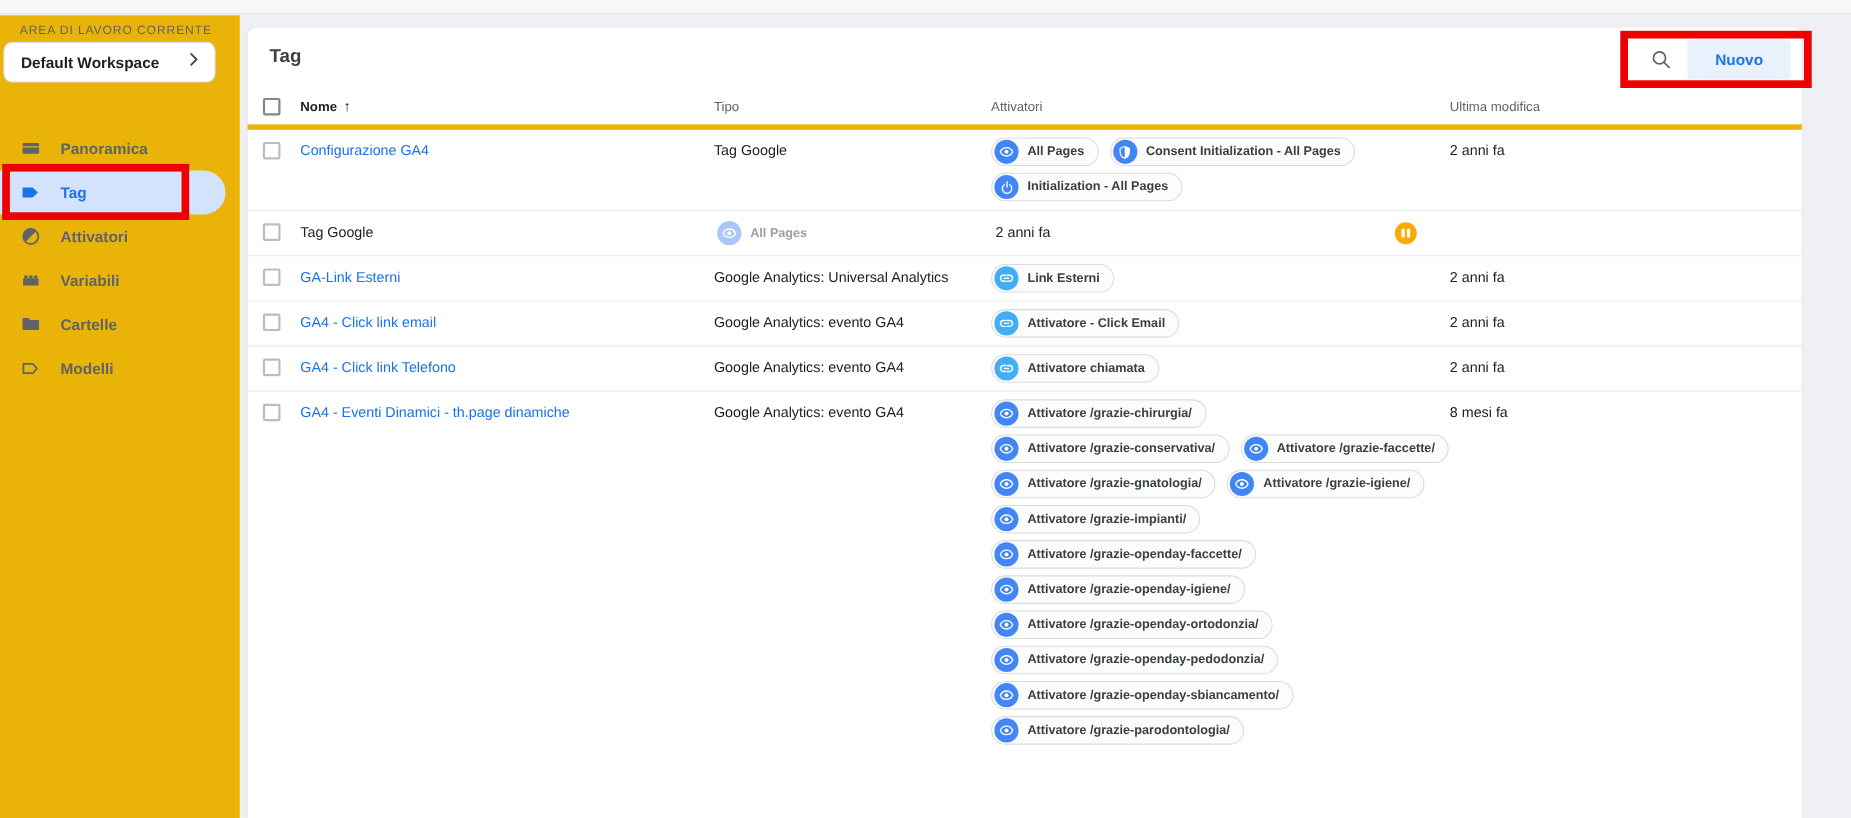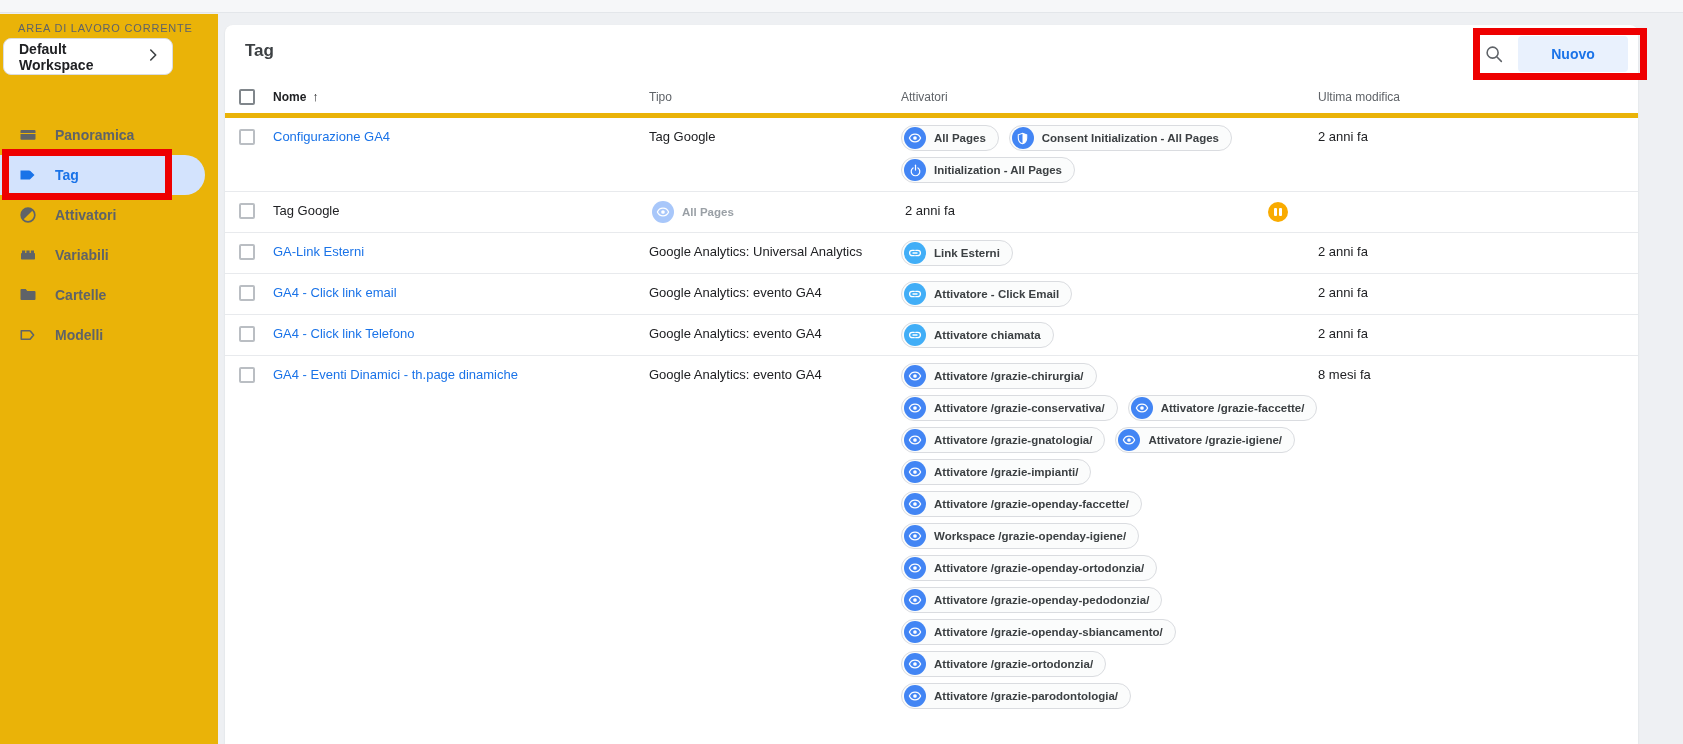--- a/index.html
+++ b/index.html
@@ -9,40 +9,40 @@
     font-family: "Liberation Sans", sans-serif;
     background: #eef0f3;
   }
   .top-strip { position:absolute; left:0; top:0; width:1683px; height:13px;
     background:#f6f7f9; border-bottom:1px solid #e3e6ea; }
 
   
   .sidebar { position:absolute; left:0; top:14px; bottom:0; width:218px; background:#eab308; }
   .section-label { position:absolute; left:18px; top:8px; font-size:11px; color:#5f6368;
     letter-spacing:.8px; font-weight:400; }
-  .workspace-card { position:absolute; left:3px; top:24px; width:170px; height:37px;
+  .workspace-card { position:absolute; left:3px; top:24px; width:193px; height:37px;
     background:#fff; border:1px solid #dadce0; border-radius:8px;
     display:flex; align-items:center; justify-content:space-between;
     padding:0 10px 0 15px; cursor:pointer; }
   .workspace-name { font-size:14px; font-weight:700; color:#202124; }
   .nav { position:absolute; left:0; top:101px; right:0; display:flex; flex-direction:column; }
   .nav-item { height:40px; display:flex; align-items:center; gap:17px; padding-left:18px;
     font-size:14px; font-weight:700; color:#5f6368; cursor:pointer; }
   .nav-item.active { width:205px; border-radius:0 20px 20px 0; }
   .nav-item.active .nav-label { color:#1a73e8; }
   .nav-icon { width:20px; height:20px; flex:0 0 20px; }
 
   
   .card { position:absolute; left:225px; top:25px; width:1413px; height:719px;
     background:#fff; border-radius:8px 8px 0 0; box-shadow:0 1px 2px rgba(60,64,67,.12); }
   .card-title { position:absolute; left:20px; top:16px; font-size:17px; color:#3c4043; }
   .header-actions { position:absolute; top:11px; right:10px; height:36px;
     display:flex; align-items:center; gap:12px; }
   .search-btn { width:24px; height:24px; display:flex; align-items:center; justify-content:center; cursor:pointer; }
-  .new-btn { width:110px; height:36px; background:#e9f1fd; color:#1a73e8; font-size:14px;
+  .new-btn { width:94px; height:36px; background:#e9f1fd; color:#1a73e8; font-size:14px;
     font-weight:700; border:none; border-radius:4px; cursor:pointer;
     font-family:"Liberation Sans",sans-serif; }
 
   .grid-cols { display:grid; grid-template-columns:48px 376px 252px 413px auto; }
   .thead { position:absolute; top:55px; left:0; right:0; height:38px;
     border-bottom:5px solid #eab308; align-items:center; font-size:12px; color:#5f6368; }
   .th-name { color:#202124; font-weight:700; display:flex; align-items:center; gap:6px; }
   .sort { font-weight:400; font-size:13px; color:#202124; }
   .rows { position:absolute; top:93px; left:0; right:0; }
   .row { border-bottom:1px solid #e8eaed; min-height:40px; }
@@ -372,21 +372,21 @@
             </span>
           </div>
           <div class="trig-line">
             <span class="chip">
               <span class="cicon">
                 <svg viewBox="0 0 16 16" width="14" height="14">
                   <path d="M8 3.6C5.1 3.6 2.7 5.3 1.6 8c1.1 2.7 3.5 4.4 6.4 4.4S13.3 10.7 14.4 8C13.3 5.3 10.9 3.6 8 3.6z" fill="none" stroke="#fff" stroke-width="1.4"></path>
                   <circle cx="8" cy="8" r="2.1" fill="#fff"></circle>
                 </svg>
               </span>
-              <span>Workspace /grazie-openday-igiene/</span>
+              <span>Attivatore /grazie-openday-igiene/</span>
             </span>
           </div>
           <div class="trig-line">
             <span class="chip">
               <span class="cicon">
                 <svg viewBox="0 0 16 16" width="14" height="14">
                   <path d="M8 3.6C5.1 3.6 2.7 5.3 1.6 8c1.1 2.7 3.5 4.4 6.4 4.4S13.3 10.7 14.4 8C13.3 5.3 10.9 3.6 8 3.6z" fill="none" stroke="#fff" stroke-width="1.4"></path>
                   <circle cx="8" cy="8" r="2.1" fill="#fff"></circle>
                 </svg>
               </span>
@@ -406,31 +406,20 @@
           </div>
           <div class="trig-line">
             <span class="chip">
               <span class="cicon">
                 <svg viewBox="0 0 16 16" width="14" height="14">
                   <path d="M8 3.6C5.1 3.6 2.7 5.3 1.6 8c1.1 2.7 3.5 4.4 6.4 4.4S13.3 10.7 14.4 8C13.3 5.3 10.9 3.6 8 3.6z" fill="none" stroke="#fff" stroke-width="1.4"></path>
                   <circle cx="8" cy="8" r="2.1" fill="#fff"></circle>
                 </svg>
               </span>
               <span>Attivatore /grazie-openday-sbiancamento/</span>
-            </span>
-          </div>
-          <div class="trig-line">
-            <span class="chip">
-              <span class="cicon">
-                <svg viewBox="0 0 16 16" width="14" height="14">
-                  <path d="M8 3.6C5.1 3.6 2.7 5.3 1.6 8c1.1 2.7 3.5 4.4 6.4 4.4S13.3 10.7 14.4 8C13.3 5.3 10.9 3.6 8 3.6z" fill="none" stroke="#fff" stroke-width="1.4"></path>
-                  <circle cx="8" cy="8" r="2.1" fill="#fff"></circle>
-                </svg>
-              </span>
-              <span>Attivatore /grazie-ortodonzia/</span>
             </span>
           </div>
           <div class="trig-line">
             <span class="chip">
               <span class="cicon">
                 <svg viewBox="0 0 16 16" width="14" height="14">
                   <path d="M8 3.6C5.1 3.6 2.7 5.3 1.6 8c1.1 2.7 3.5 4.4 6.4 4.4S13.3 10.7 14.4 8C13.3 5.3 10.9 3.6 8 3.6z" fill="none" stroke="#fff" stroke-width="1.4"></path>
                   <circle cx="8" cy="8" r="2.1" fill="#fff"></circle>
                 </svg>
               </span>

